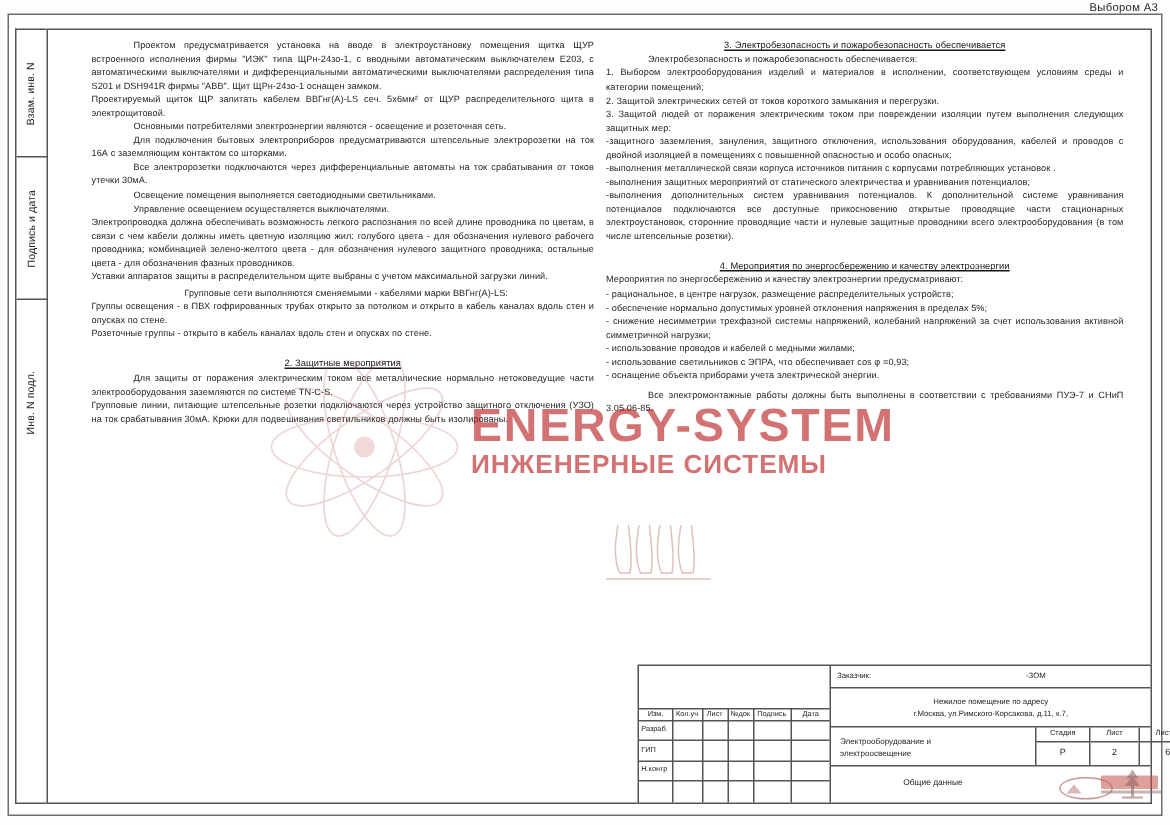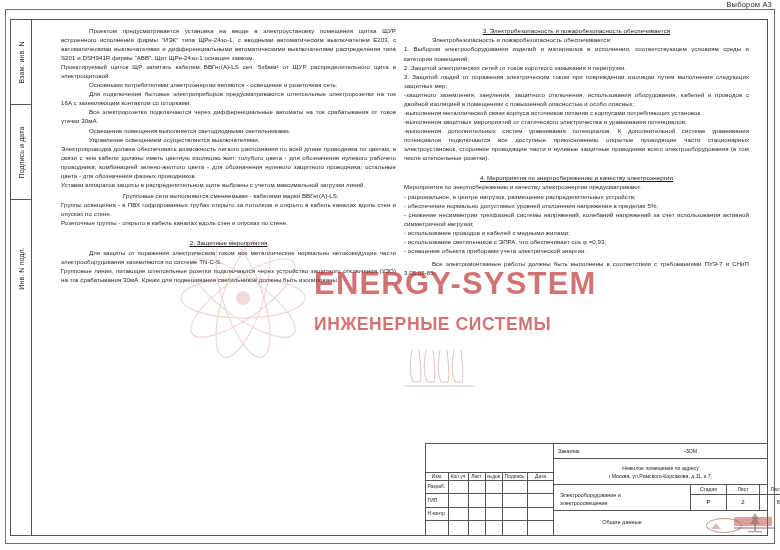--- a/index.html
+++ b/index.html
@@ -59,21 +59,21 @@
     position:absolute;left:168px;top:232px;width:470px;height:150px;
     pointer-events:none;z-index:5;
   }
   #wm-logo{position:absolute;left:0px;top:8px;width:150px;height:120px;opacity:.34;}
   #wm-text{
     position:absolute;left:146px;top:36px;width:330px;
     font-weight:bold;color:#b91c1c;opacity:.62;
     letter-spacing:1.2px;line-height:1.02;
   }
   #wm-line1{font-size:31px;}
-  #wm-line2{font-size:17.5px;letter-spacing:.6px;margin-top:16px;}
+  #wm-line2{font-size:17.5px;letter-spacing:.6px;margin-top:1px;}
   #wm-feet{position:absolute;left:232px;top:118px;width:90px;height:40px;opacity:.45;}
   
   #title-block{
     position:absolute;right:12px;bottom:14px;width:343px;height:93px;
     border:1.3px solid #555;box-sizing:border-box;background:#fff;z-index:8;
     font-size:5.4px;color:#1c1c1c;
   }
   #tb-left{position:absolute;left:0;top:0;width:128px;height:100%;box-sizing:border-box;border-right:1.2px solid #555;}
   #tb-right{position:absolute;left:128px;top:0;right:0;height:100%;box-sizing:border-box;}
   

